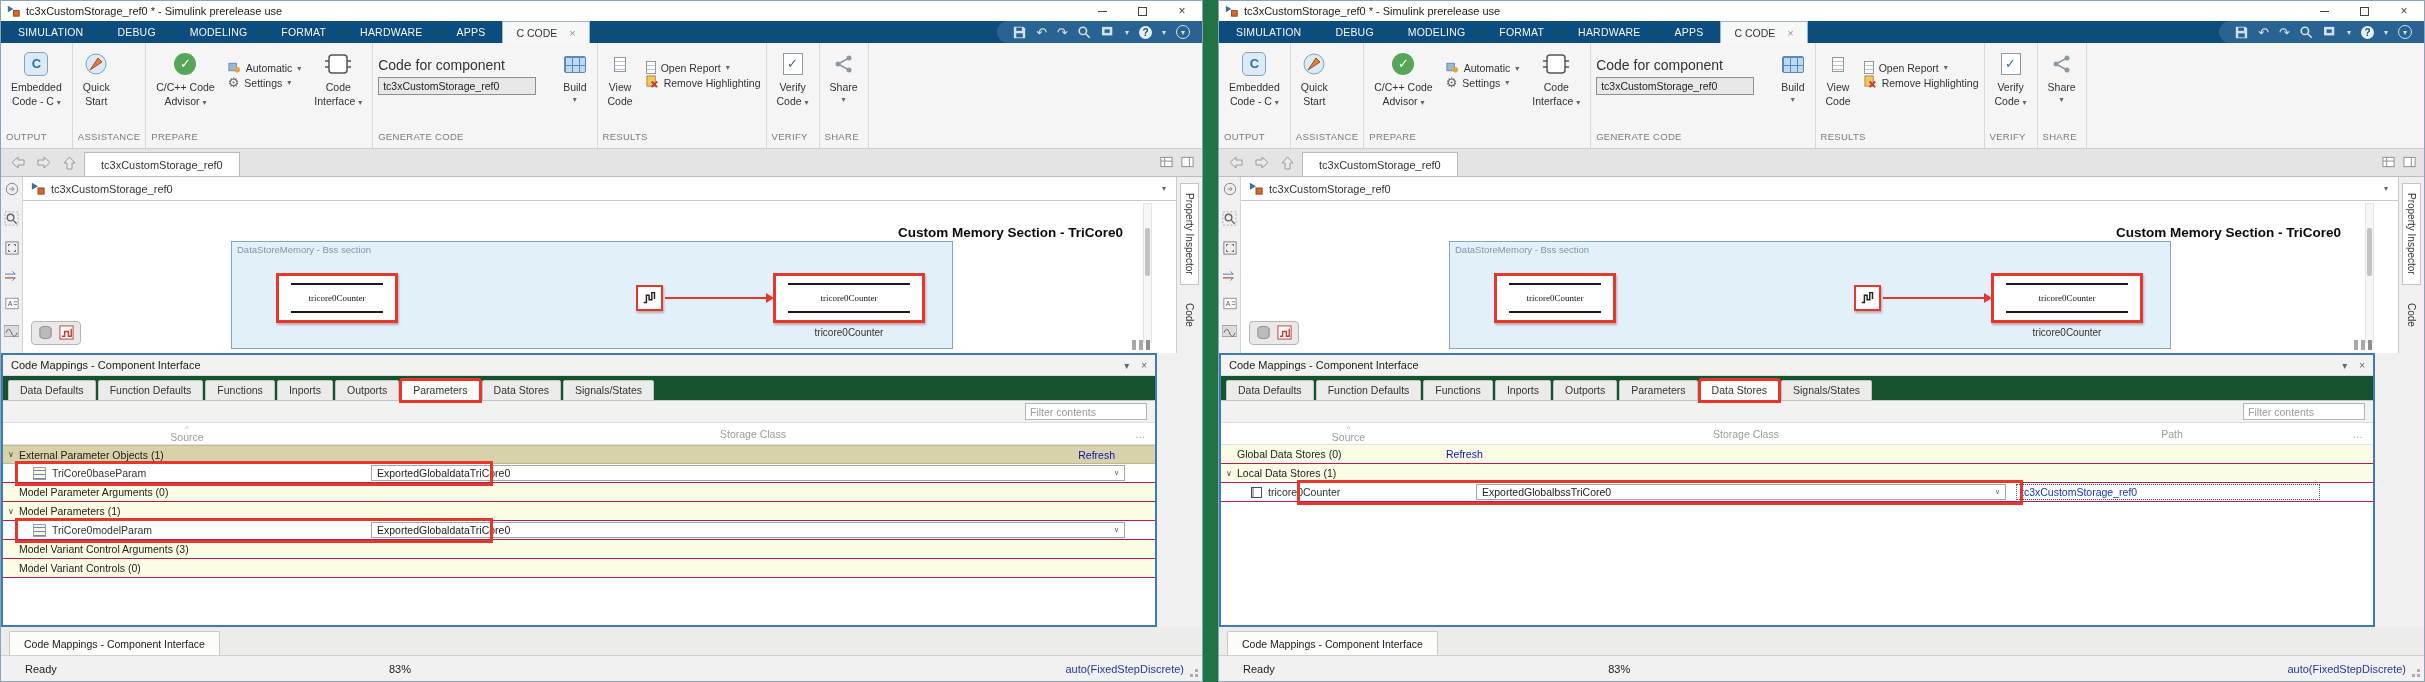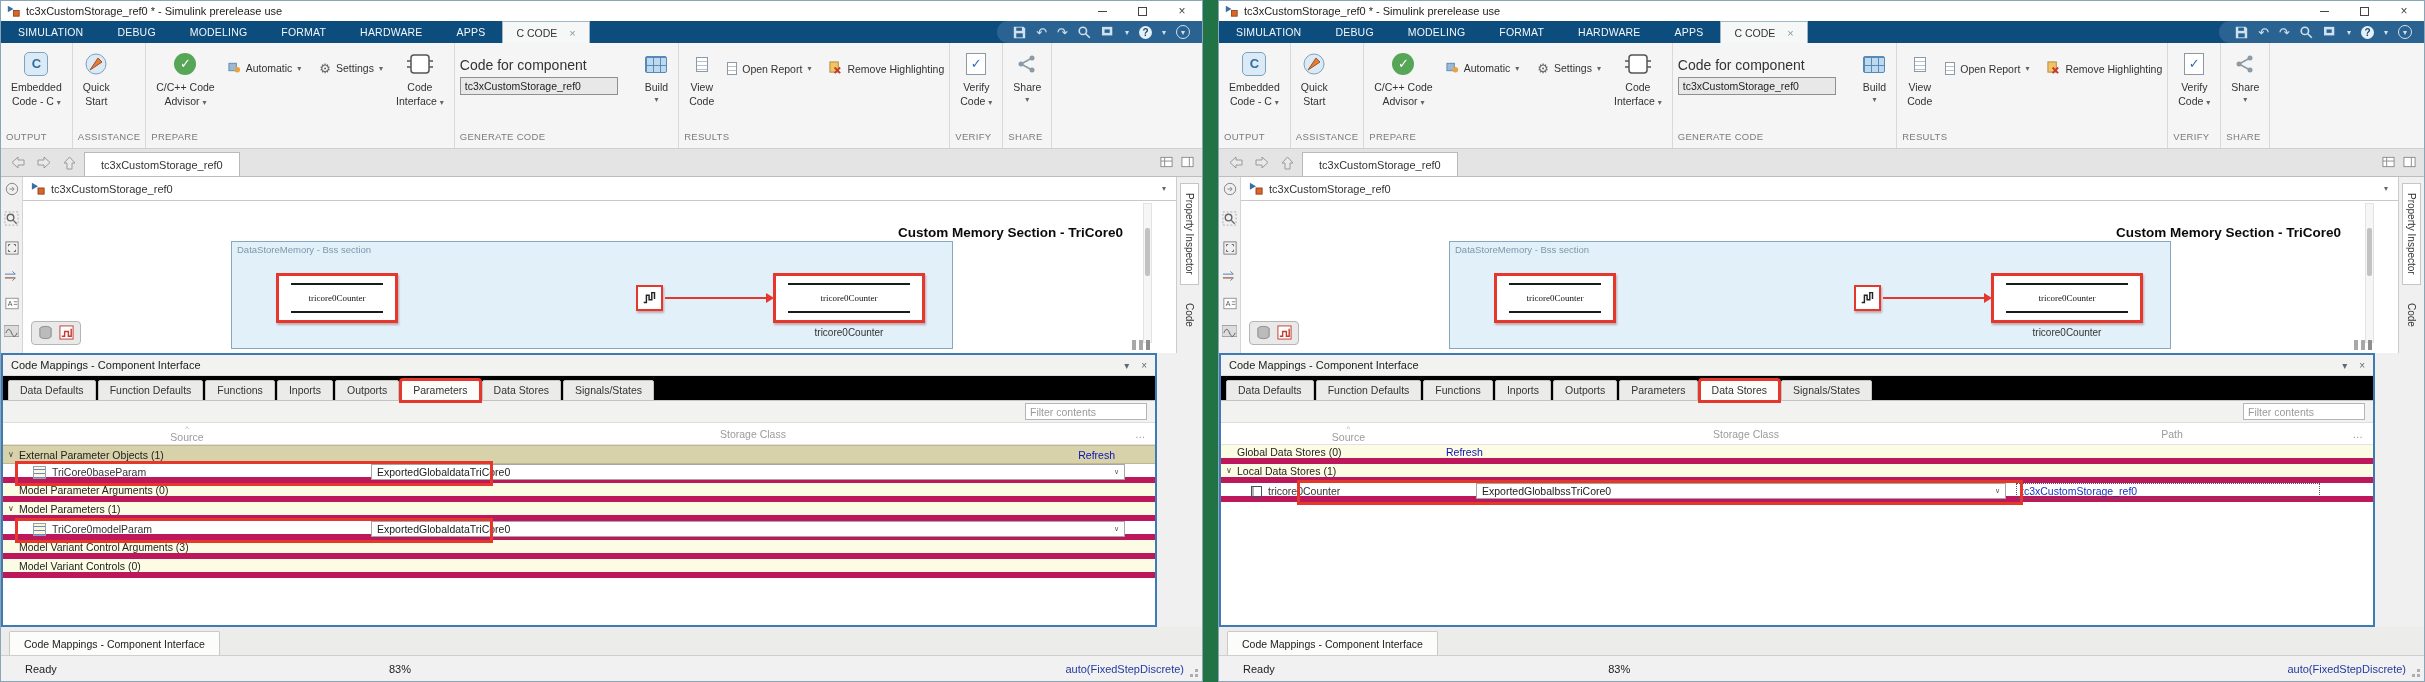--- a/index.html
+++ b/index.html
@@ -28,21 +28,21 @@
 .dd{font-size:8px;color:#666}
 .qat .dd{color:#cfe0ee}
 
 .toolstrip{height:106px;background:#f5f5f5;border-bottom:1px solid #cfcfcf;display:flex;flex:0 0 auto}
 .tgroup{display:flex;flex-direction:column;border-right:1px solid #d9d9d9;padding:0 5px}
 .tgc{flex:1;display:flex;align-items:flex-start;gap:8px;padding-top:5px}
 .tglabel{height:17px;color:#7b7b7b;font-size:9.5px;letter-spacing:.3px}
 .bigbtn{display:flex;flex-direction:column;align-items:center;font-size:10.5px;line-height:1.3;padding:1px 5px;text-align:center;color:#333}
 .bigbtn .ic{height:30px;display:flex;align-items:center;justify-content:center;margin-bottom:2px}
 .cbadge{width:24px;height:24px;border:1px solid #7aa3c0;border-radius:5px;background:#dceaf5;color:#2e6da4;font-weight:bold;font-size:13px;display:flex;align-items:center;justify-content:center}
-.vcol{display:flex;flex-direction:row;gap:18px;padding-top:13px}
+.vcol{display:flex;flex-direction:column;gap:1px;padding-top:13px}
 .smallbtn{display:flex;align-items:center;gap:5px;font-size:10.5px;color:#333}
 .gear{font-size:13px;color:#666;line-height:1}
 .genfield{display:flex;flex-direction:column;gap:4px;padding-top:9px}
 .genfield .flabel{font-size:14px;color:#333}
 .geninput{width:158px;height:18px;background:#e8e8e8;border:1px solid #8f8f8f;font-size:10.5px;color:#222;padding:0 4px;font-family:"Liberation Sans",sans-serif}
 .buildic{width:22px;height:17px;background:#bcd9f0;border:1px solid #5b89b5;border-radius:2px;background-image:linear-gradient(#5b89b5 1px,transparent 1px),linear-gradient(90deg,#5b89b5 1px,transparent 1px);background-size:7px 8px}
 .docic{width:12px;height:15px;background:#fff;border:1px solid #8d9aa6;background-image:linear-gradient(#b7c2cc 1px,transparent 1px);background-size:100% 4px;background-position:0 3px}
 .greencheck{width:22px;height:22px;border-radius:50%;background:#57a657;color:#fff;font-size:13px;display:flex;align-items:center;justify-content:center}
 .clipic{width:20px;height:22px;border:1px solid #8d9aa6;background:#fff;color:#2b6cb8;font-size:13px;display:flex;align-items:center;justify-content:center}
 
@@ -75,34 +75,34 @@
 .grip{position:absolute;right:40px;bottom:3px;width:4px;height:10px;background:#a8a8a8;box-shadow:7px 0 #a8a8a8,14px 0 #8f8f8f}
 .sidetabs{width:26px;background:#f0f0f0;border-left:1px solid #ccc;display:flex;flex-direction:column;align-items:center;gap:8px;padding-top:6px;flex:0 0 auto}
 .vtab{writing-mode:vertical-rl;font-size:10px;color:#333;padding:9px 3px;border:1px solid transparent}
 .vtab.active{background:#fff;border-color:#c6c6c6}
 
 .panelwrap{height:274px;display:flex;flex:0 0 auto}
 .panel{width:1156px;background:#fff;border:2px solid #3e7ab3;display:flex;flex-direction:column}
 .panelgap{flex:1;background:#f0f0f0}
 .phead{height:21px;background:#f2f2f1;border-bottom:1px solid #ddd;display:flex;align-items:center;padding:0 8px;font-size:11px;color:#222}
 .pheadicons{margin-left:auto;display:flex;gap:12px;color:#5b6b76;font-size:10px;align-items:center}
-.ptabs{height:25px;background:#000000;display:flex;align-items:flex-end;gap:2px;padding-left:5px;border-bottom:1px solid #c6c6c6;position:relative;z-index:2}
+.ptabs{height:25px;background:#14532d;display:flex;align-items:flex-end;gap:2px;padding-left:5px;border-bottom:1px solid #c6c6c6;position:relative;z-index:2}
 .ptab{border:1px solid #c3c3c3;background:#ebebea;padding:3px 11px 4px;font-size:10.5px;border-radius:2px 2px 0 0;margin-bottom:-1px;color:#333}
 .ptab.active{background:#fcfcfb;border-bottom-color:#fcfcfb}
 .ptab.red{outline:3px solid #e5372b;outline-offset:-1px}
 .filterrow{height:22px;background:#f2f2f1;border-bottom:1px solid #ddd;position:relative}
 .filterbox{position:absolute;right:8px;top:2px;width:122px;height:17px;background:#fff;border:1px solid #b5b5b5;font-size:10.5px;color:#444;padding:0 4px;font-family:"Liberation Sans",sans-serif}
 .filterbox::placeholder{color:#9a9a9a}
 .tbl{position:relative;flex:1;font-size:10.5px;background:#fff}
 .thead{display:grid;height:22px;color:#9b9b9b;border-bottom:1px solid #e2e2e2;align-items:center}
 .hc{text-align:center}
 .hsrc{display:flex;flex-direction:column;align-items:center;justify-content:center;line-height:1}
 .sortc{font-size:8px;color:#b0b0b0;height:7px}
 .hmore{text-align:right;padding-right:10px;color:#9b9b9b}
-.trow{height:19px;display:flex;align-items:center;border-bottom:6px solid #be185d;position:relative}
+.trow{height:19px;display:flex;align-items:center;border-bottom:1px solid #be185d;position:relative}
 .g-khaki{background:#d7d2a9;border-top:1px solid #bdb88f;border-bottom:1px solid #bdb88f}
 .g-yellow{background:#fcfbe3}
 .caret{width:16px;text-align:center;font-size:8px;color:#444}
 .nocaret{width:16px}
 .gtext{color:#222}
 .datarow{display:grid;align-items:center}
 .t1 .datarow{grid-template-columns:368px 764px 1fr}
 .t2 .datarow{grid-template-columns:255px 540px 312px 1fr}
 .srccell{display:flex;align-items:center;gap:6px;padding-left:30px}
 .combo{height:16px;margin-right:10px;background:#fff;border:1px solid #a6a6a6;display:flex;align-items:center;justify-content:space-between;padding:0 5px;color:#222}

